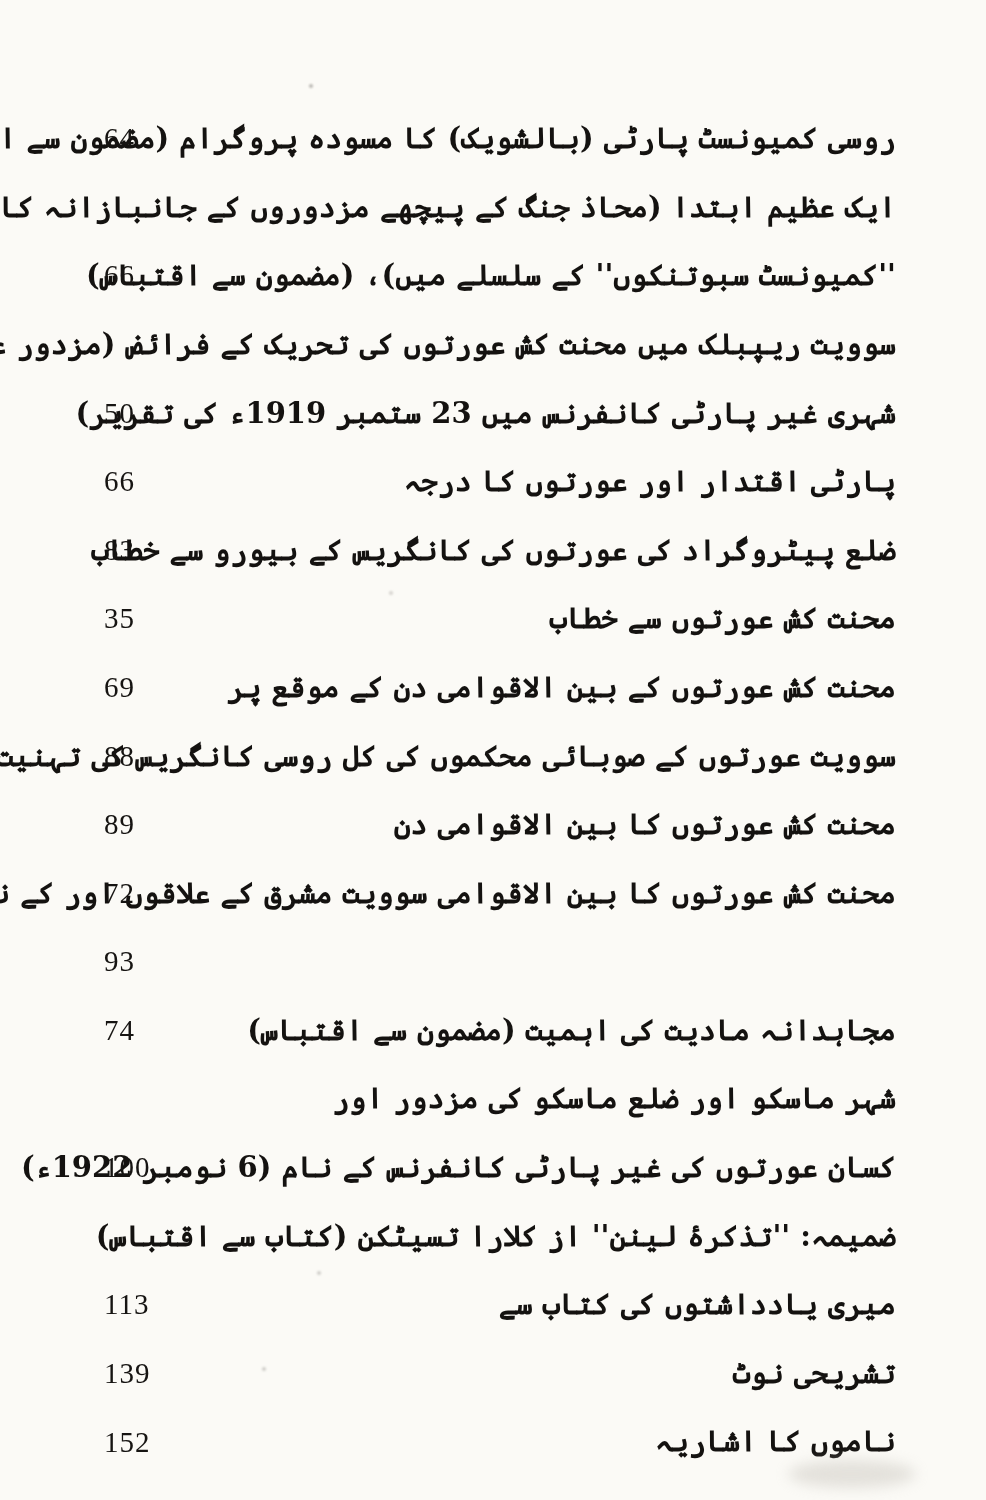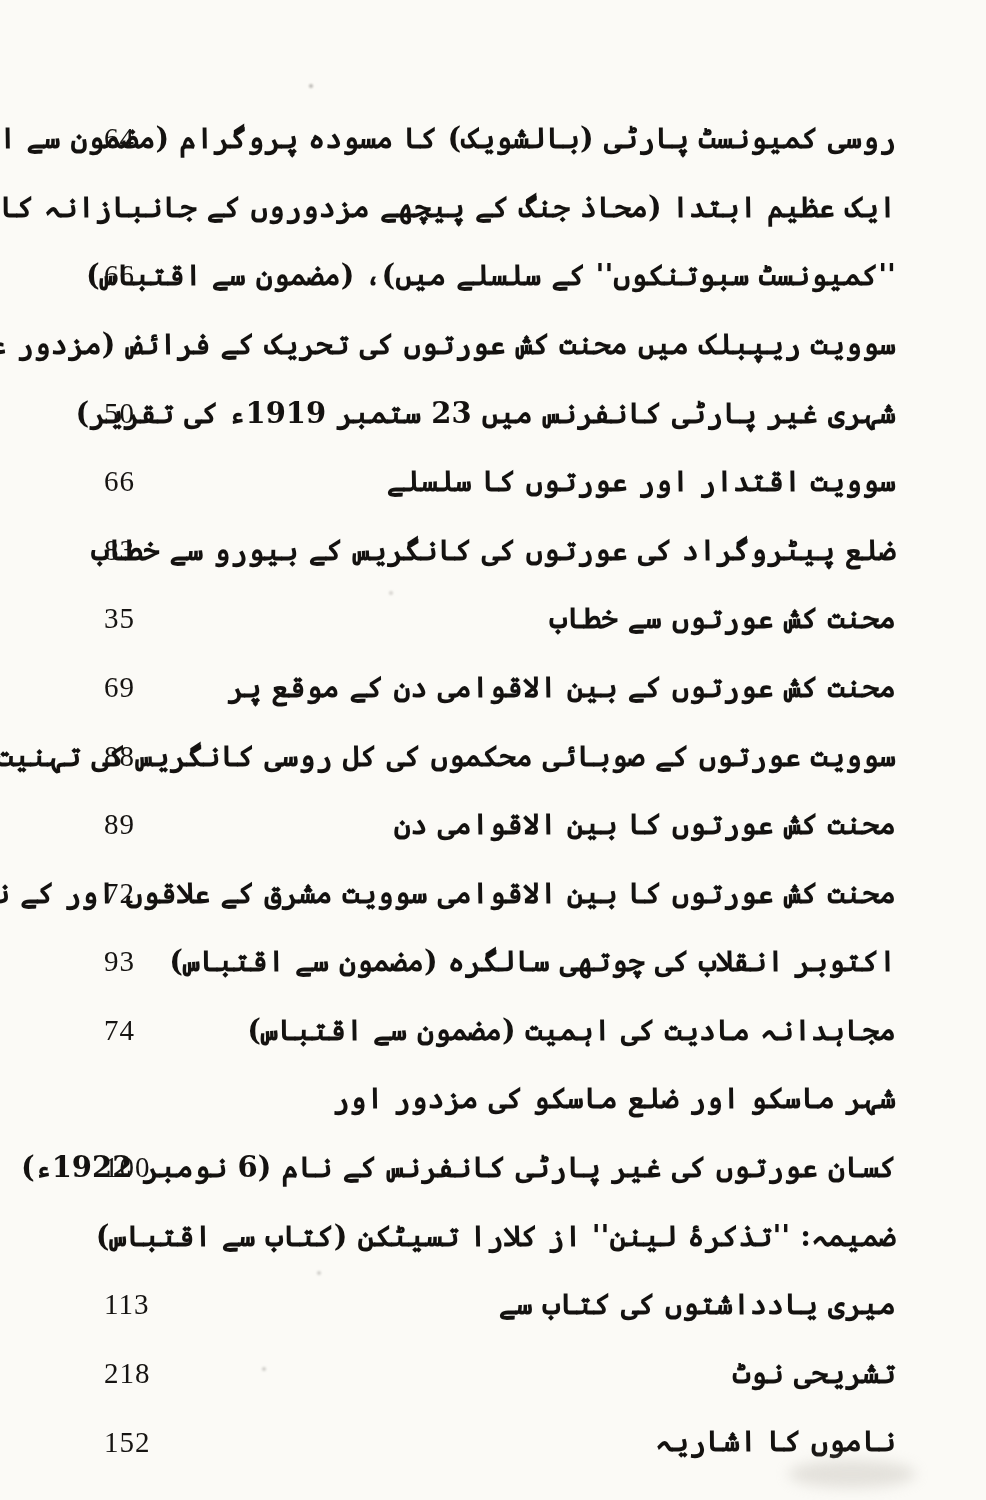--- a/index.html
+++ b/index.html
@@ -107,21 +107,21 @@
       <span class="title">سوویت ریپبلک میں محنت کش عورتوں کی تحریک کے فرائض (مزدور عورتوں کی ماسکو کی چوتھی</span>
     </div>
 
     <div class="row">
       <span class="pageno">50</span>
       <span class="title">شہری غیر پارٹی کانفرنس میں 23 ستمبر 1919ء کی تقریر)</span>
     </div>
 
     <div class="row">
       <span class="pageno">66</span>
-      <span class="title">سوویت اقتدار اور عورتوں کا سلسلے</span>
+      <span class="title">پارٹی اقتدار اور عورتوں کا درجہ</span>
     </div>
 
     <div class="row">
       <span class="pageno">83</span>
       <span class="title">ضلع پیٹروگراد کی عورتوں کی کانگریس کے بیورو سے خطاب</span>
     </div>
 
     <div class="row">
       <span class="pageno">35</span>
       <span class="title">محنت کش عورتوں سے خطاب</span>
@@ -142,21 +142,20 @@
       <span class="title">محنت کش عورتوں کا بین الاقوامی دن</span>
     </div>
 
     <div class="row">
       <span class="pageno">72</span>
       <span class="title">محنت کش عورتوں کا بین الاقوامی سوویت مشرق کے علاقوں اور کے نام تہنیت</span>
     </div>
 
     <div class="row">
       <span class="pageno">93</span>
-      <span class="title">اکتوبر انقلاب کی چوتھی سالگرہ (مضمون سے اقتباس)</span>
     </div>
 
     <div class="row">
       <span class="pageno">74</span>
       <span class="title">مجاہدانہ مادیت کی اہمیت (مضمون سے اقتباس)</span>
     </div>
 
     <div class="row">
       <span class="pageno"></span>
       <span class="title">شہر ماسکو اور ضلع ماسکو کی مزدور اور</span>
@@ -171,21 +170,21 @@
       <span class="pageno"></span>
       <span class="title">ضمیمہ: ''تذکرۂ لینن'' از کلارا تسیٹکن (کتاب سے اقتباس)</span>
     </div>
 
     <div class="row">
       <span class="pageno">113</span>
       <span class="title">میری یادداشتوں کی کتاب سے</span>
     </div>
 
     <div class="row">
-      <span class="pageno">218</span>
+      <span class="pageno">139</span>
       <span class="title">تشریحی نوٹ</span>
     </div>
 
     <div class="row">
       <span class="pageno">152</span>
       <span class="title">ناموں کا اشاریہ</span>
     </div>
   </div>
 
   <div class="smudge smudge-br"></div>

